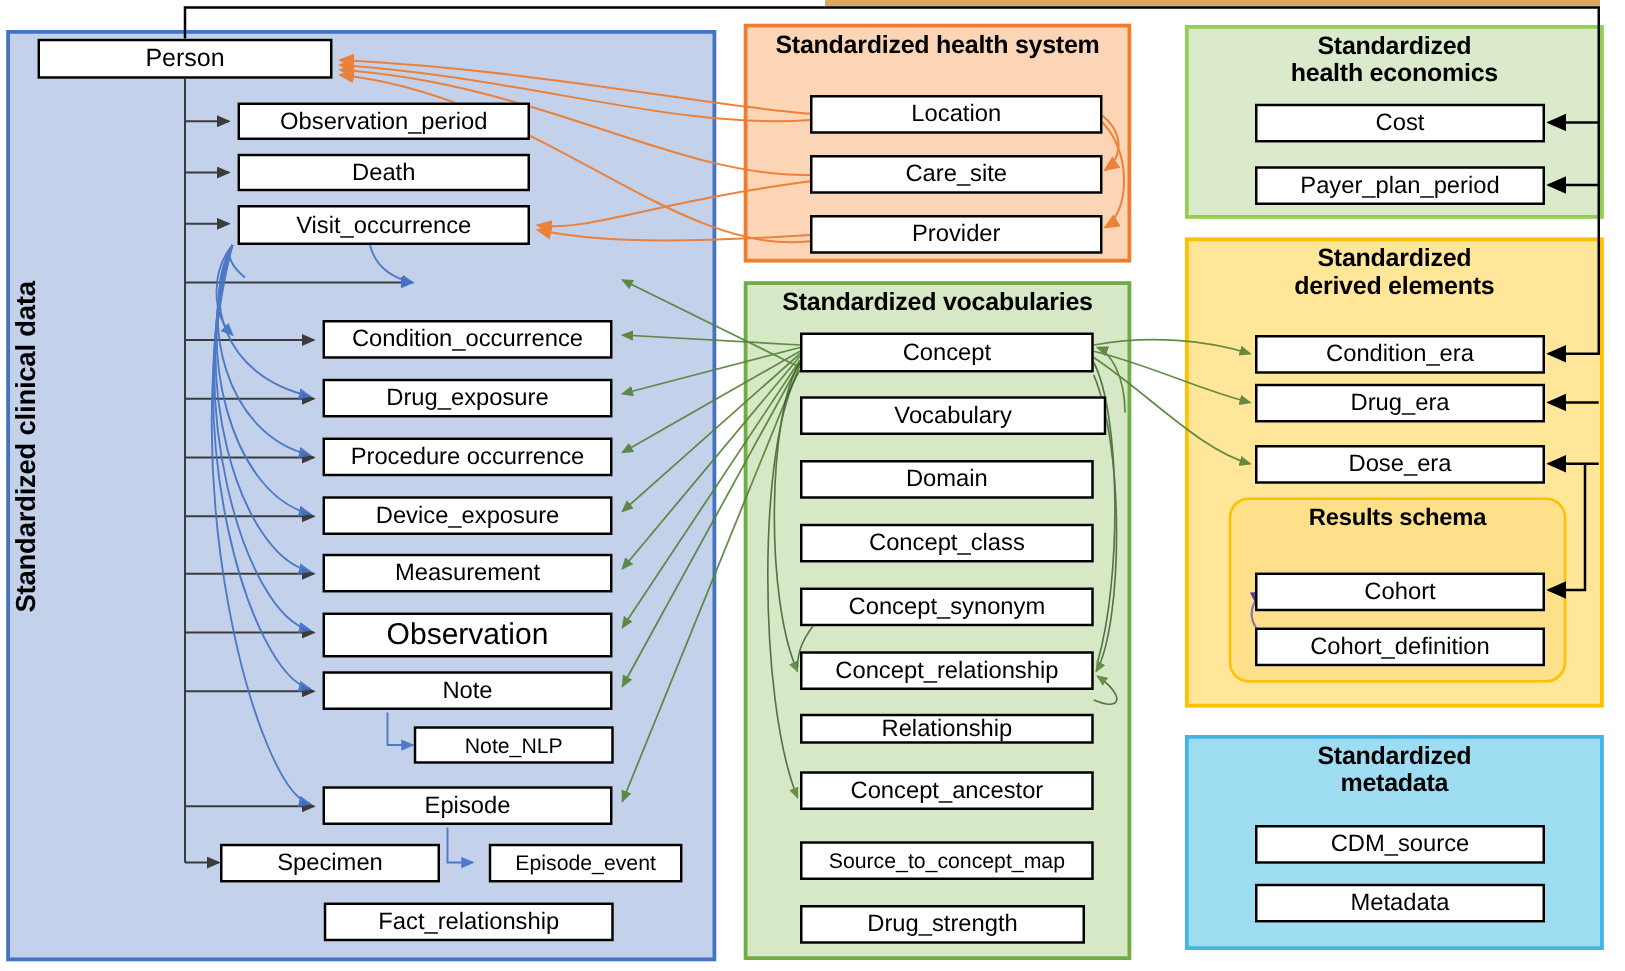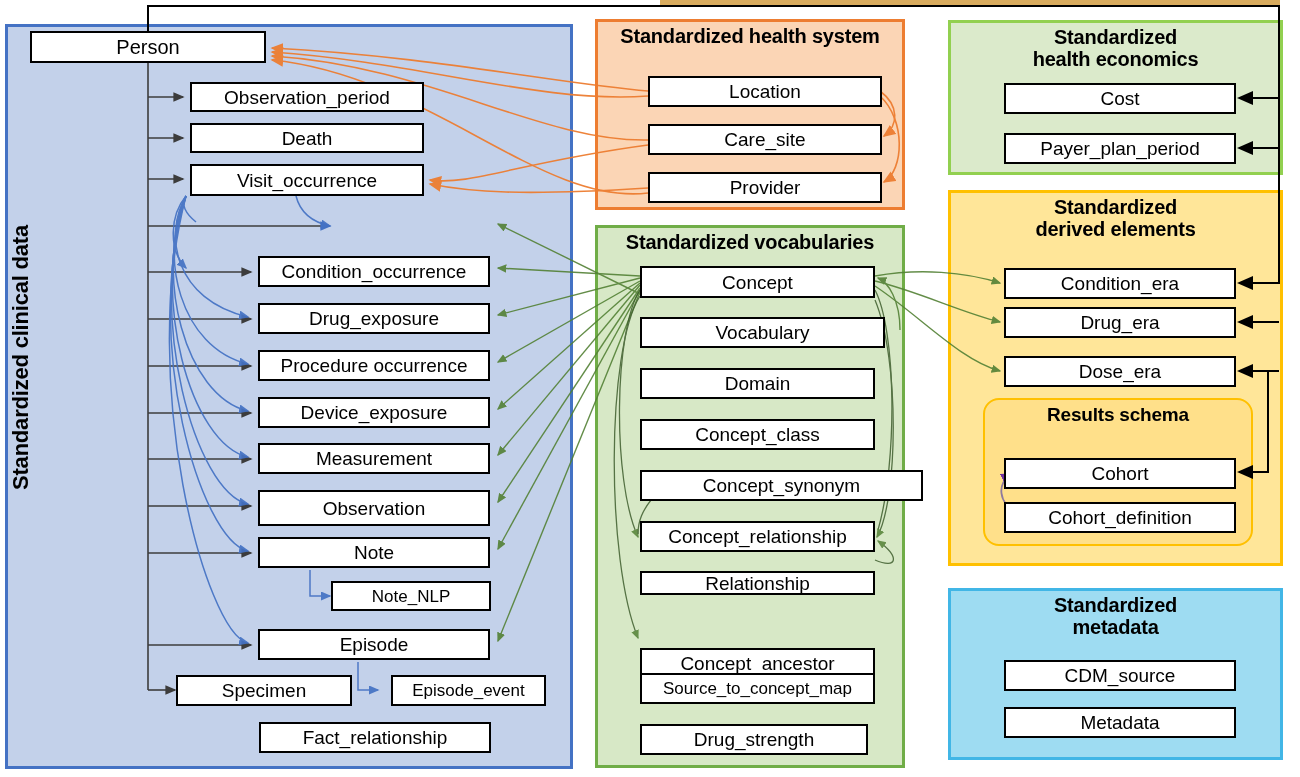--- a/index.html
+++ b/index.html
@@ -178,40 +178,40 @@
 
   <div class="tbox" style="left:190px;top:82px;width:234px;height:30px;font-size:19px;">Observation_period</div>
   <div class="tbox" style="left:190px;top:123px;width:234px;height:30px;font-size:19px;">Death</div>
   <div class="tbox" style="left:190px;top:164px;width:234px;height:32px;font-size:19px;">Visit_occurrence</div>
 
   <div class="tbox" style="left:258px;top:256px;width:232px;height:31px;font-size:19px;">Condition_occurrence</div>
   <div class="tbox" style="left:258px;top:303px;width:232px;height:31px;font-size:19px;">Drug_exposure</div>
   <div class="tbox" style="left:258px;top:350px;width:232px;height:31px;font-size:19px;">Procedure occurrence</div>
   <div class="tbox" style="left:258px;top:397px;width:232px;height:31px;font-size:19px;">Device_exposure</div>
   <div class="tbox" style="left:258px;top:443px;width:232px;height:31px;font-size:19px;">Measurement</div>
-  <div class="tbox" style="left:258px;top:490px;width:232px;height:36px;font-size:19px;">Observation</div>
+  <div class="tbox" style="left:258px;top:490px;width:232px;height:36px;font-size:24px;">Observation</div>
   <div class="tbox" style="left:258px;top:537px;width:232px;height:31px;font-size:19px;">Note</div>
   <div class="tbox" style="left:331px;top:581px;width:160px;height:30px;font-size:17px;">Note_NLP</div>
   <div class="tbox" style="left:258px;top:629px;width:232px;height:31px;font-size:19px;">Episode</div>
   <div class="tbox" style="left:176px;top:675px;width:176px;height:31px;font-size:19px;">Specimen</div>
   <div class="tbox" style="left:391px;top:675px;width:155px;height:31px;font-size:17px;">Episode_event</div>
   <div class="tbox" style="left:259px;top:722px;width:232px;height:31px;font-size:19px;">Fact_relationship</div>
 
   <div class="tbox" style="left:648px;top:76px;width:234px;height:31px;font-size:19px;">Location</div>
   <div class="tbox" style="left:648px;top:124px;width:234px;height:31px;font-size:19px;">Care_site</div>
   <div class="tbox" style="left:648px;top:172px;width:234px;height:31px;font-size:19px;">Provider</div>
 
   <div class="tbox" style="left:640px;top:266px;width:235px;height:32px;font-size:19px;">Concept</div>
   <div class="tbox" style="left:640px;top:317px;width:245px;height:31px;font-size:19px;">Vocabulary</div>
   <div class="tbox" style="left:640px;top:368px;width:235px;height:31px;font-size:19px;">Domain</div>
   <div class="tbox" style="left:640px;top:419px;width:235px;height:31px;font-size:19px;">Concept_class</div>
-  <div class="tbox" style="left:640px;top:470px;width:283px;height:31px;font-size:19px;">Concept_synonym</div>
+  <div class="tbox" style="left:640px;top:470px;width:235px;height:31px;font-size:19px;">Concept_synonym</div>
   <div class="tbox" style="left:640px;top:521px;width:235px;height:31px;font-size:19px;">Concept_relationship</div>
   <div class="tbox" style="left:640px;top:571px;width:235px;height:24px;font-size:19px;">Relationship</div>
-  <div class="tbox" style="left:640px;top:648px;width:235px;height:31px;font-size:19px;">Concept_ancestor</div>
+  <div class="tbox" style="left:640px;top:617px;width:235px;height:31px;font-size:19px;">Concept_ancestor</div>
   <div class="tbox" style="left:640px;top:673px;width:235px;height:31px;font-size:17px;">Source_to_concept_map</div>
   <div class="tbox" style="left:640px;top:724px;width:228px;height:31px;font-size:19px;">Drug_strength</div>
 
   <div class="tbox" style="left:1004px;top:83px;width:232px;height:31px;font-size:19px;">Cost</div>
   <div class="tbox" style="left:1004px;top:133px;width:232px;height:31px;font-size:19px;">Payer_plan_period</div>
 
   <div class="tbox" style="left:1004px;top:268px;width:232px;height:31px;font-size:19px;">Condition_era</div>
   <div class="tbox" style="left:1004px;top:307px;width:232px;height:31px;font-size:19px;">Drug_era</div>
   <div class="tbox" style="left:1004px;top:356px;width:232px;height:31px;font-size:19px;">Dose_era</div>
 

